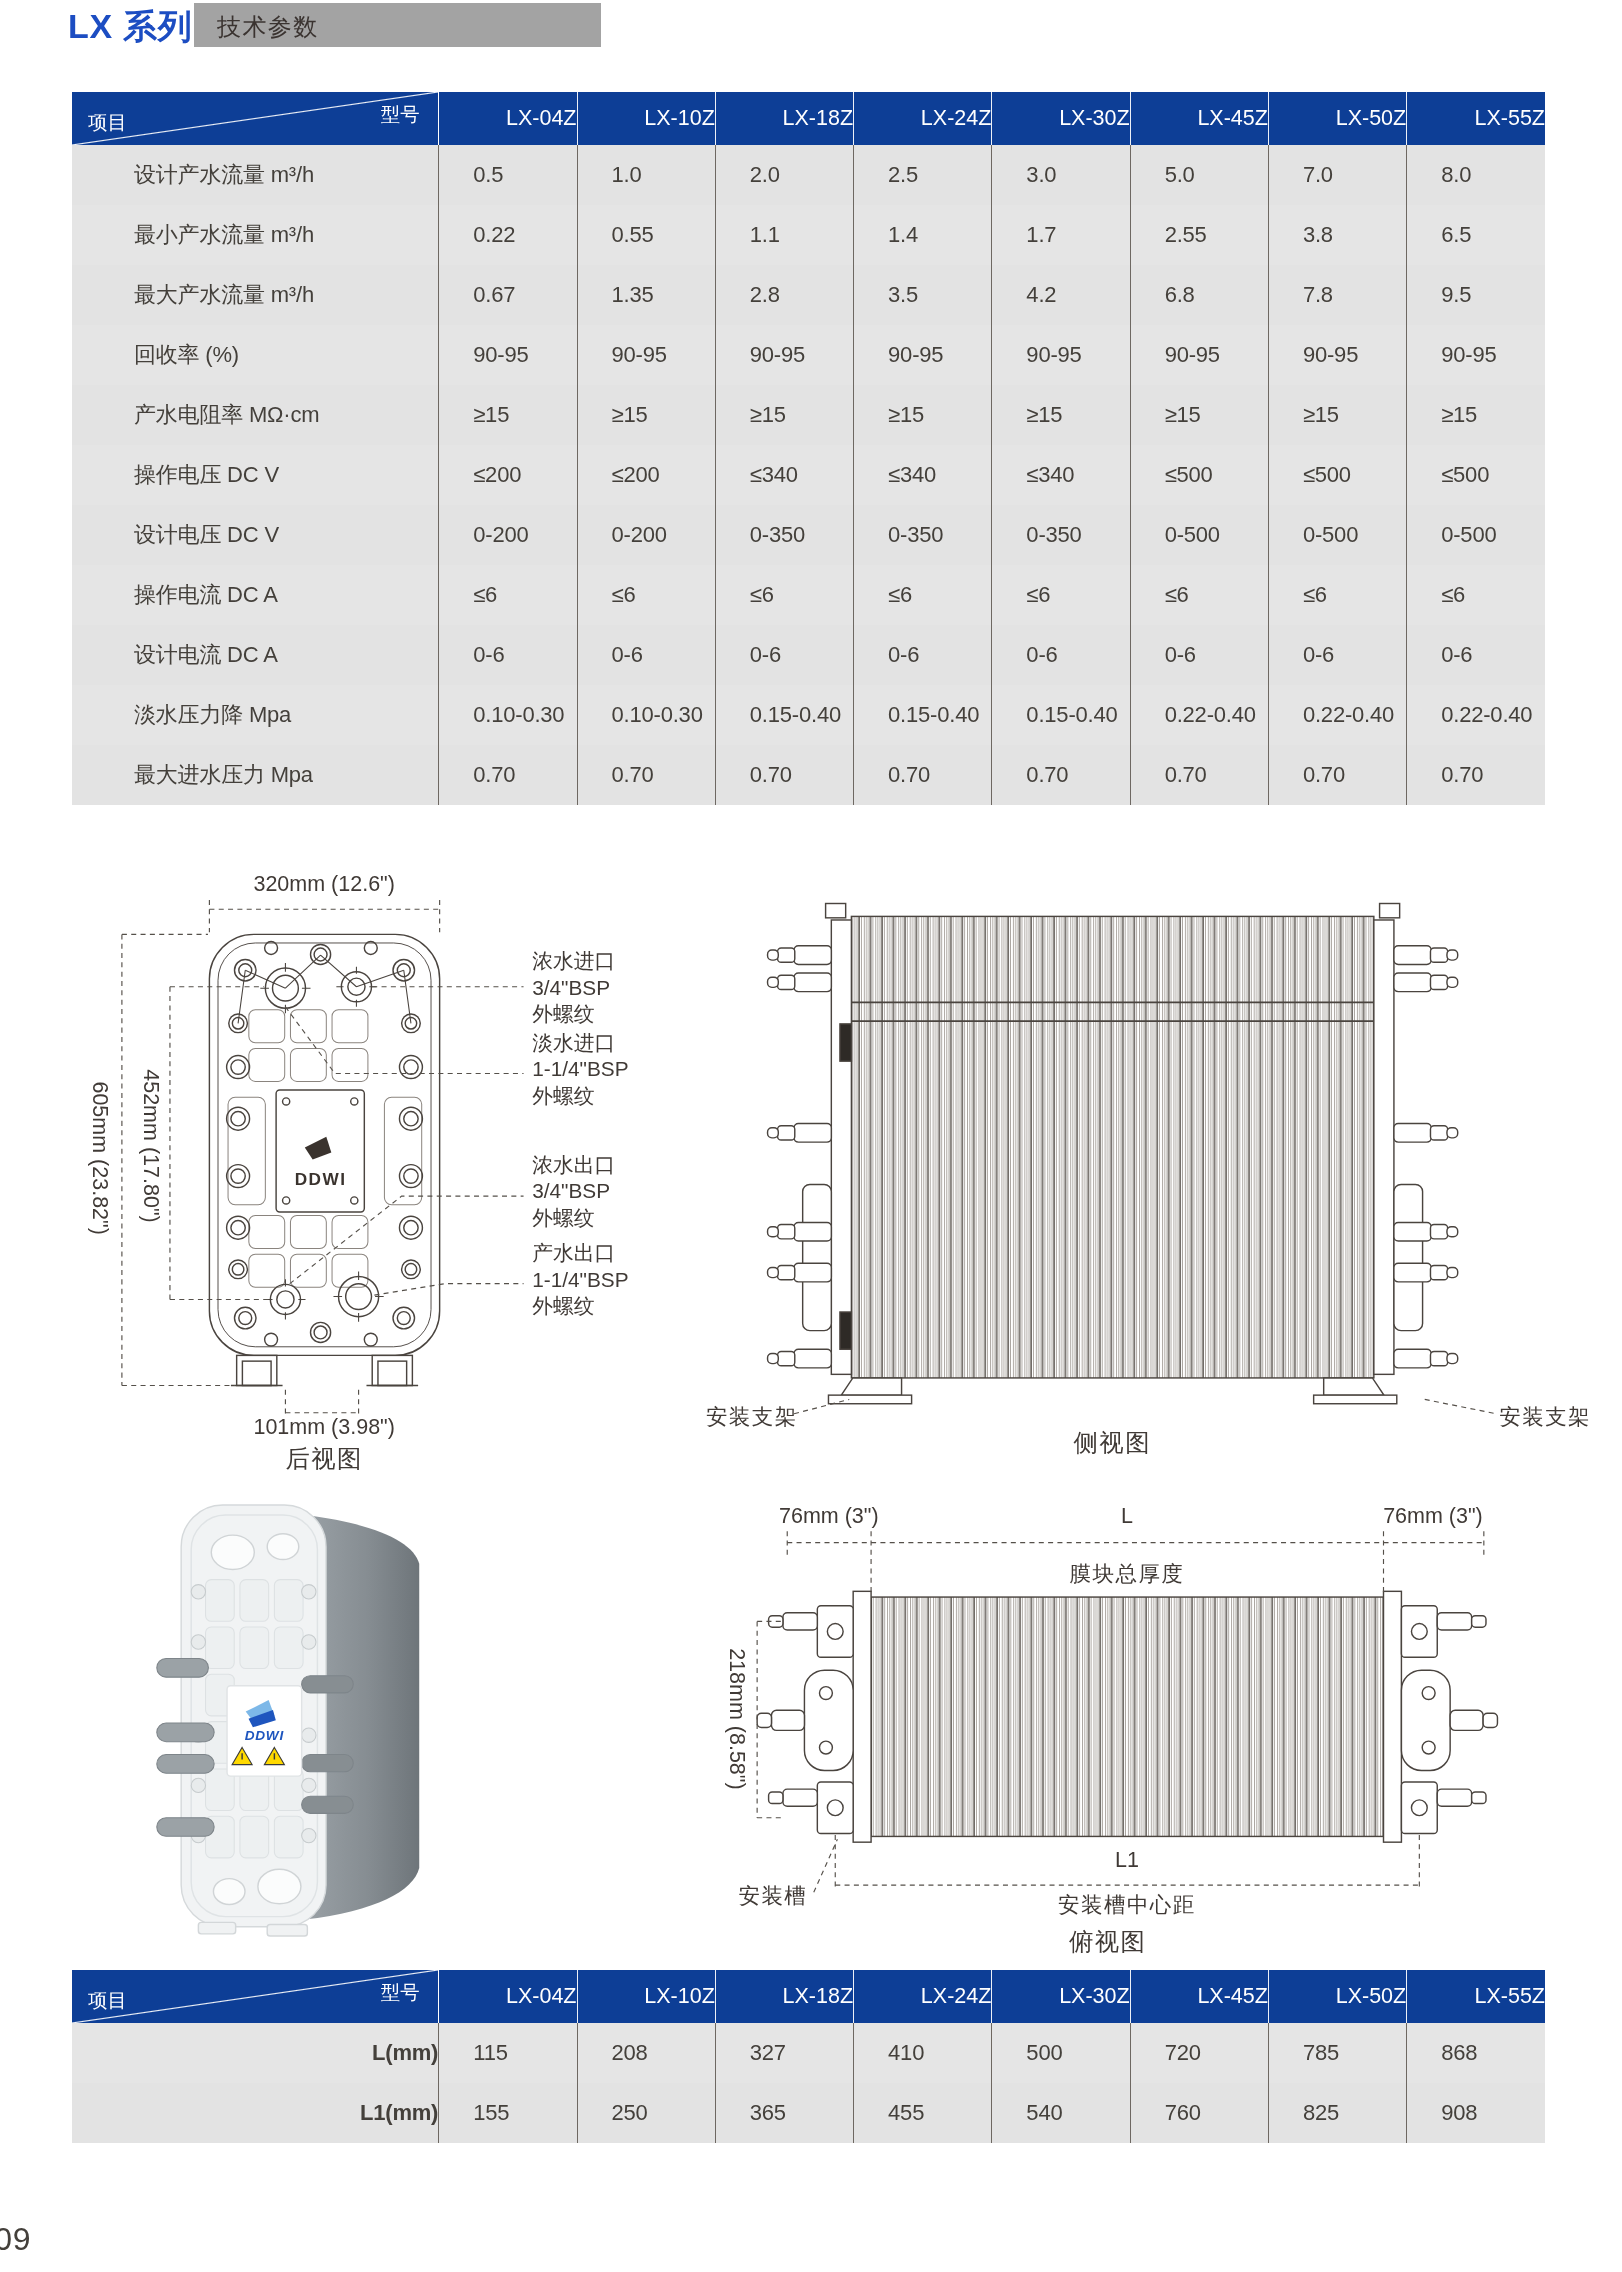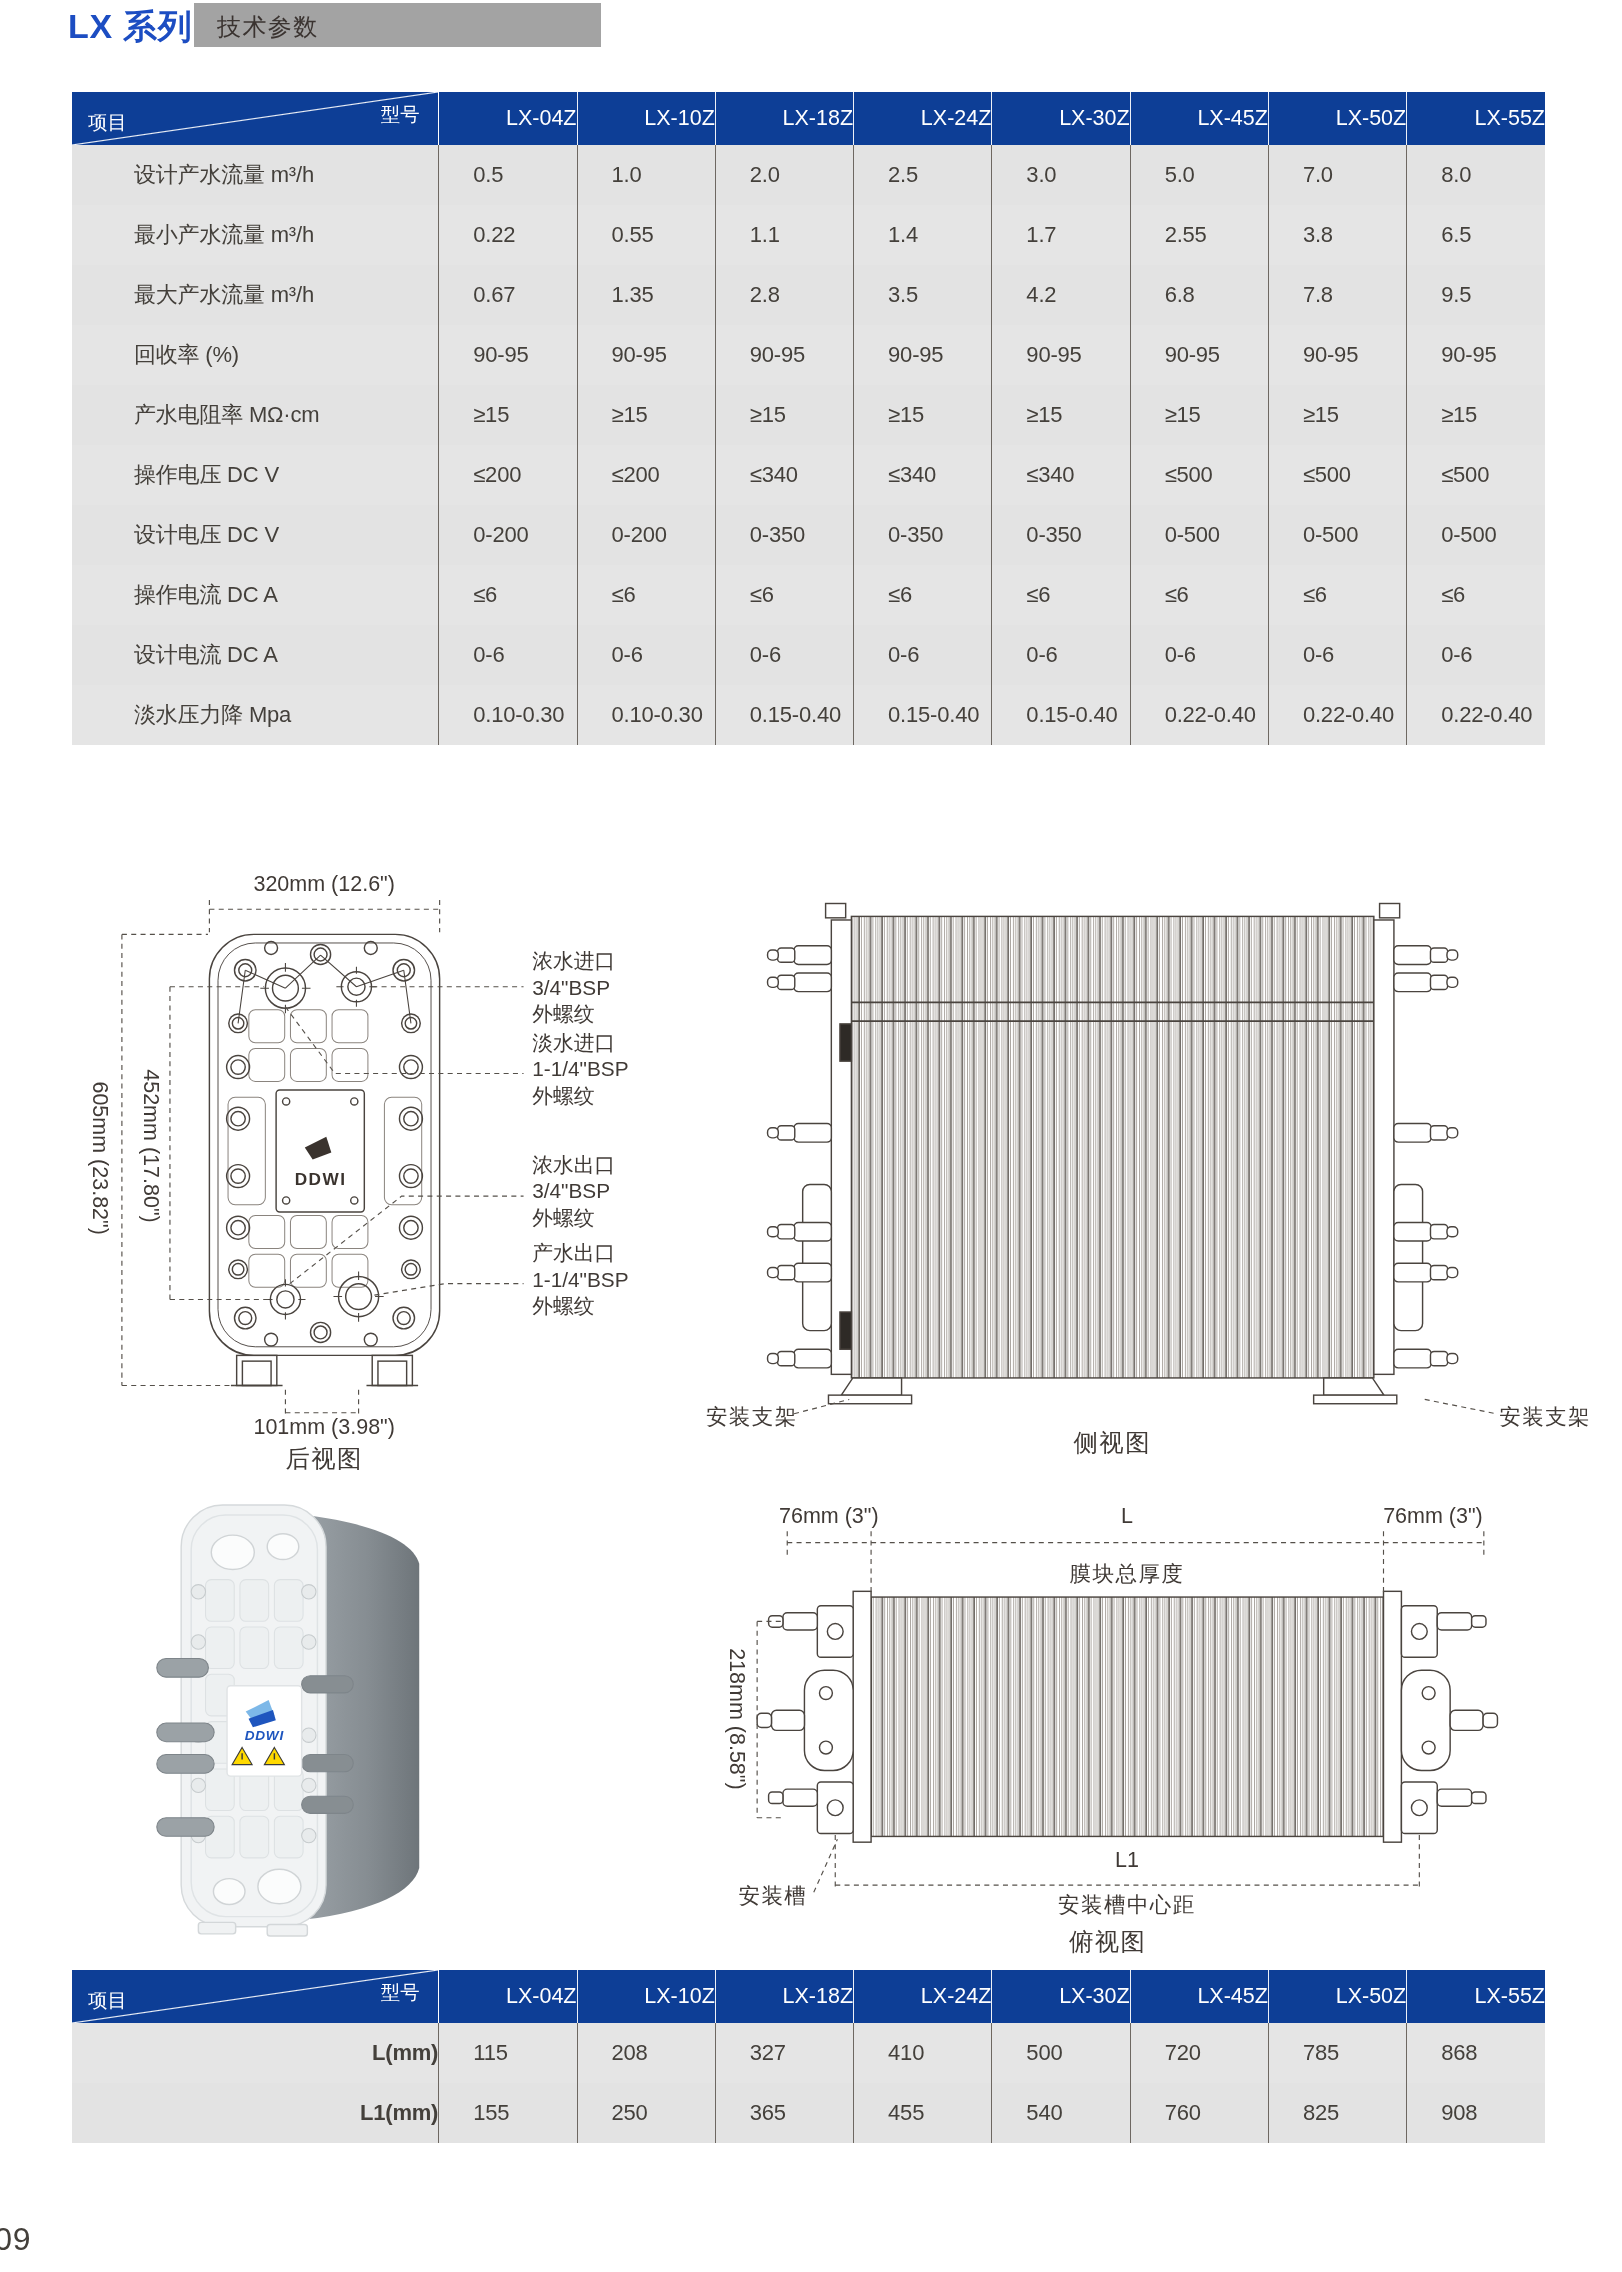--- a/index.html
+++ b/index.html
@@ -183,20 +183,31 @@
           <tr class="shade-white">
             <td class="rowlabel">淡水压力降 Mpa</td>
             <td>0.10-0.30</td>
             <td>0.10-0.30</td>
             <td>0.15-0.40</td>
             <td>0.15-0.40</td>
             <td>0.15-0.40</td>
             <td>0.22-0.40</td>
             <td>0.22-0.40</td>
             <td>0.22-0.40</td>
+          </tr>
+          <tr class="shade-gray">
+            <td class="rowlabel">最大进水压力 Mpa</td>
+            <td>0.70</td>
+            <td>0.70</td>
+            <td>0.70</td>
+            <td>0.70</td>
+            <td>0.70</td>
+            <td>0.70</td>
+            <td>0.70</td>
+            <td>0.70</td>
           </tr>
         </tbody>
       </table>
     </div>
 
   <svg style="left:43px; top:864px;" width="624" height="617" viewBox="60 1205 870 860">
     <g stroke="#4a443f" fill="none" stroke-width="2">
 
       <rect x="292" y="1303" width="321" height="587" rx="62"></rect>
       <rect x="304" y="1315" width="297" height="563" rx="52" stroke-width="1.3"></rect>

